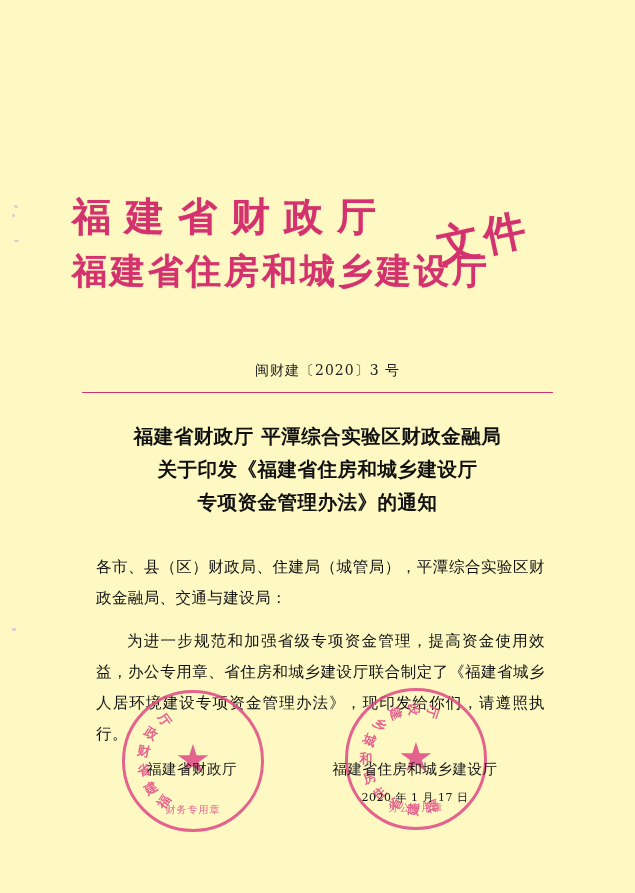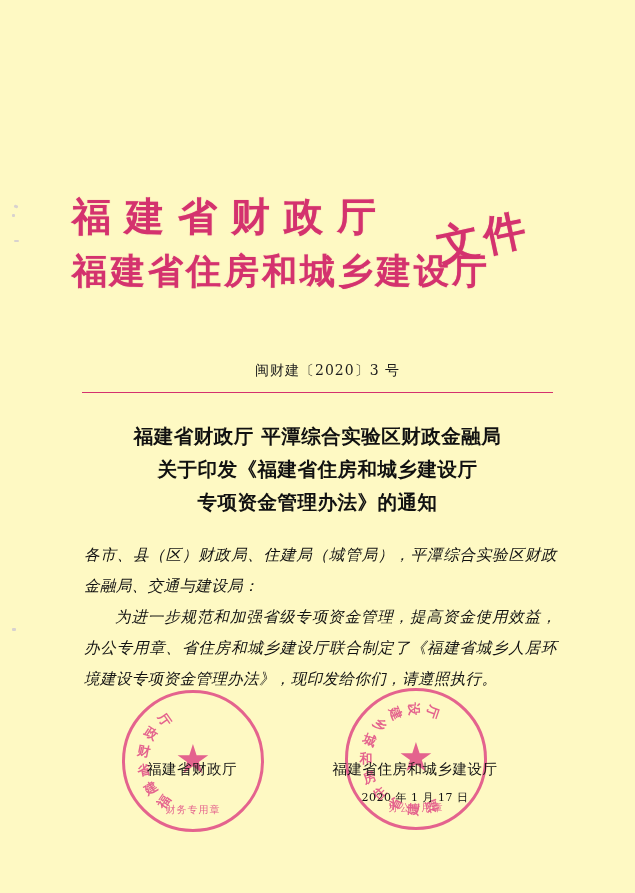--- a/index.html
+++ b/index.html
@@ -120,21 +120,21 @@
     left: 84px;
     right: 78px;
     top: 540px;
     font-family: "DejaVu Serif", serif;
     font-size: 15.5px;
     line-height: 31px;
     color: #121212;
     letter-spacing: 0.4px;
     text-align: justify;
   }
-  .body-text p { margin: 0; font-style: italic; }
+  .body-text p { margin: 12px; }
   .indent { text-indent: 2em; }
 
   
   .seal {
     position: absolute;
     width: 136px;
     height: 136px;
     border: 3px solid #e04a85;
     border-radius: 50%;
     opacity: 0.85;

